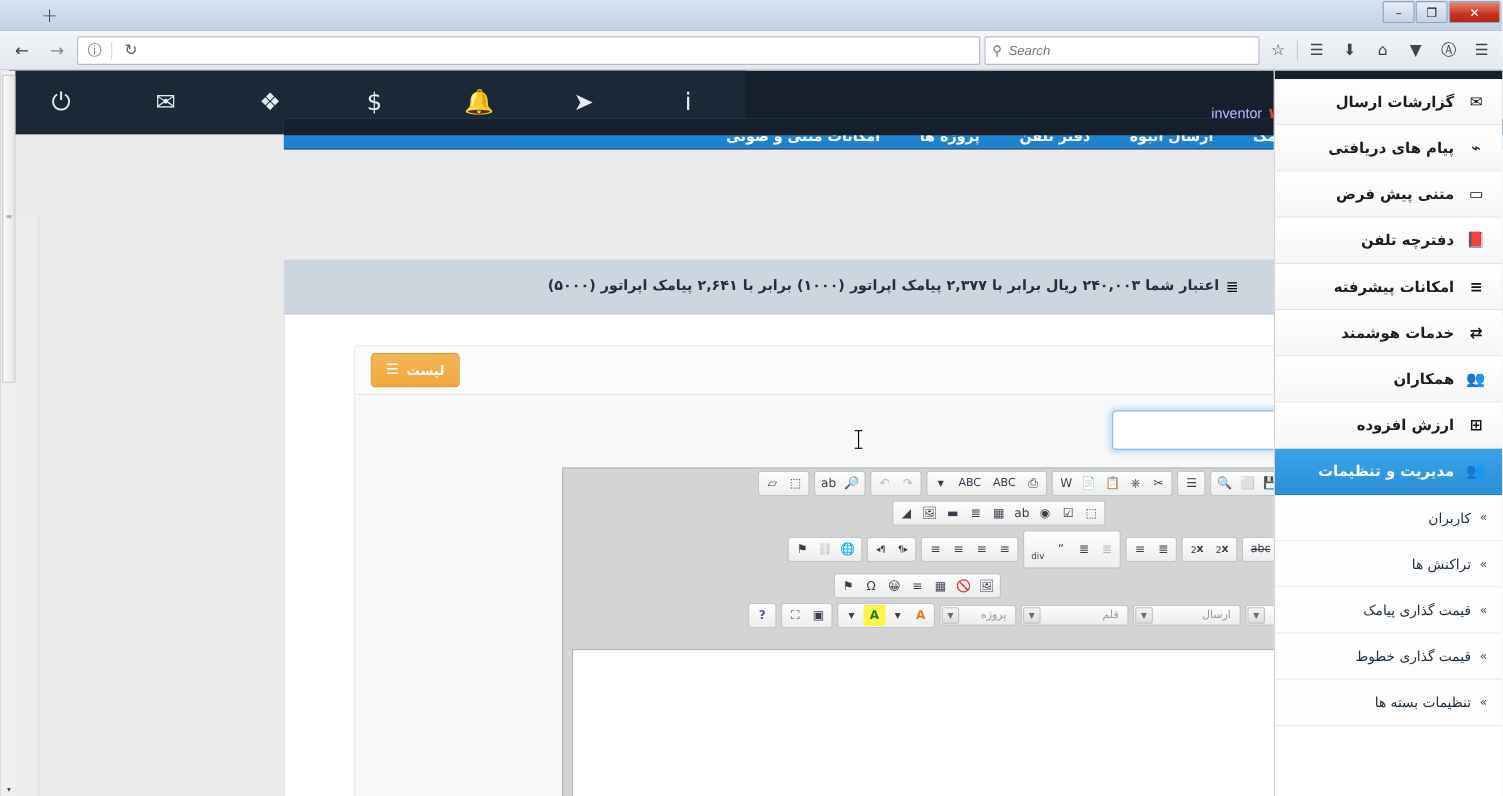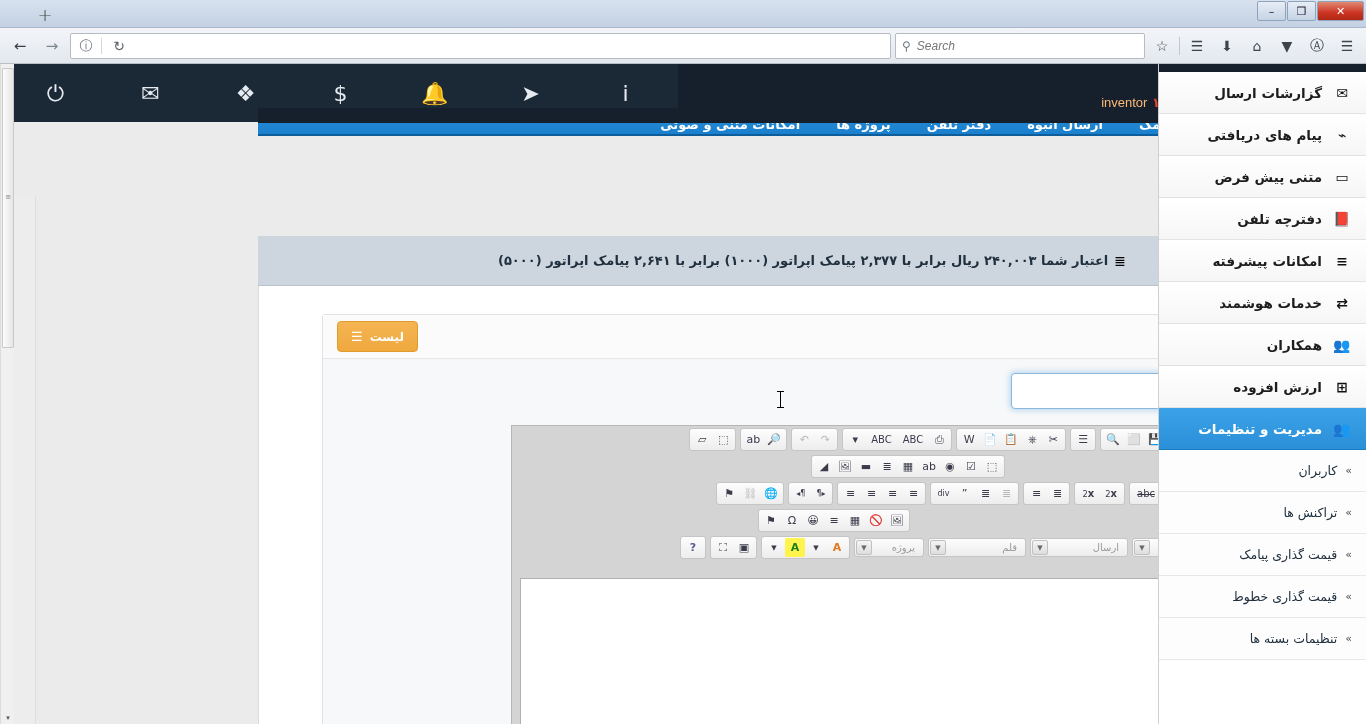--- a/index.html
+++ b/index.html
@@ -107,21 +107,21 @@
   }
   .top-ic {
     width: 95px; height: 58px; display: flex; align-items: center; justify-content: center;
     color: #e6ebf0; font-size: 22px; cursor: pointer;
   }
   .greet {
     position: absolute; right: 30px; top: 8px; text-align: right; line-height: 1.5;
   }
   .greet-name { color: #ffffff; font-size: 14px; font-weight: bold; }
   .greet-sub { font-size: 13px; font-weight: bold; color: #e8452c; direction: rtl; }
-  .greet-sub .user { color: #fdba74; font-family: "Liberation Sans", sans-serif; font-weight: normal; }
+  .greet-sub .user { color: #c4b5fd; font-family: "Liberation Sans", sans-serif; font-weight: normal; }
 
   .bluebar {
     position: absolute; right: 0; top: 44px; width: 1108px; height: 28px;
     background: linear-gradient(#2a8fd8, #1a80cd);
     border-bottom: 2px solid #0d5d9b;
     display: flex; align-items: flex-end; justify-content: flex-start;
     padding-right: 20px; overflow: hidden;
   }
   .bluebar-item {
     color: #fff; font-size: 13px; font-weight: bold; padding: 0 18px 2px 18px;
@@ -456,21 +456,21 @@
                   </div>
               </div>
               <div class="tb-group">
                 <div class="tb-btn">≣</div>
                 <div class="tb-btn">≡</div>
               </div>
               <div class="tb-group">
                 <div class="tb-btn dim">≣</div>
                 <div class="tb-btn">≣</div>
                 <div class="tb-btn">”</div>
-                <div class="tb-btn" style="font-size:8px;">div</div>
+                <div class="tb-btn" style="font-size:8px;margin-top:12px;">div</div>
               </div>
               <div class="tb-group">
                 <div class="tb-btn">≡</div>
                 <div class="tb-btn">≡</div>
                 <div class="tb-btn">≡</div>
                 <div class="tb-btn">≡</div>
               </div>
               <div class="tb-group">
                 <div class="tb-btn wide" style="font-size:8px;">▸¶</div>
                 <div class="tb-btn wide" style="font-size:8px;">¶◂</div>

